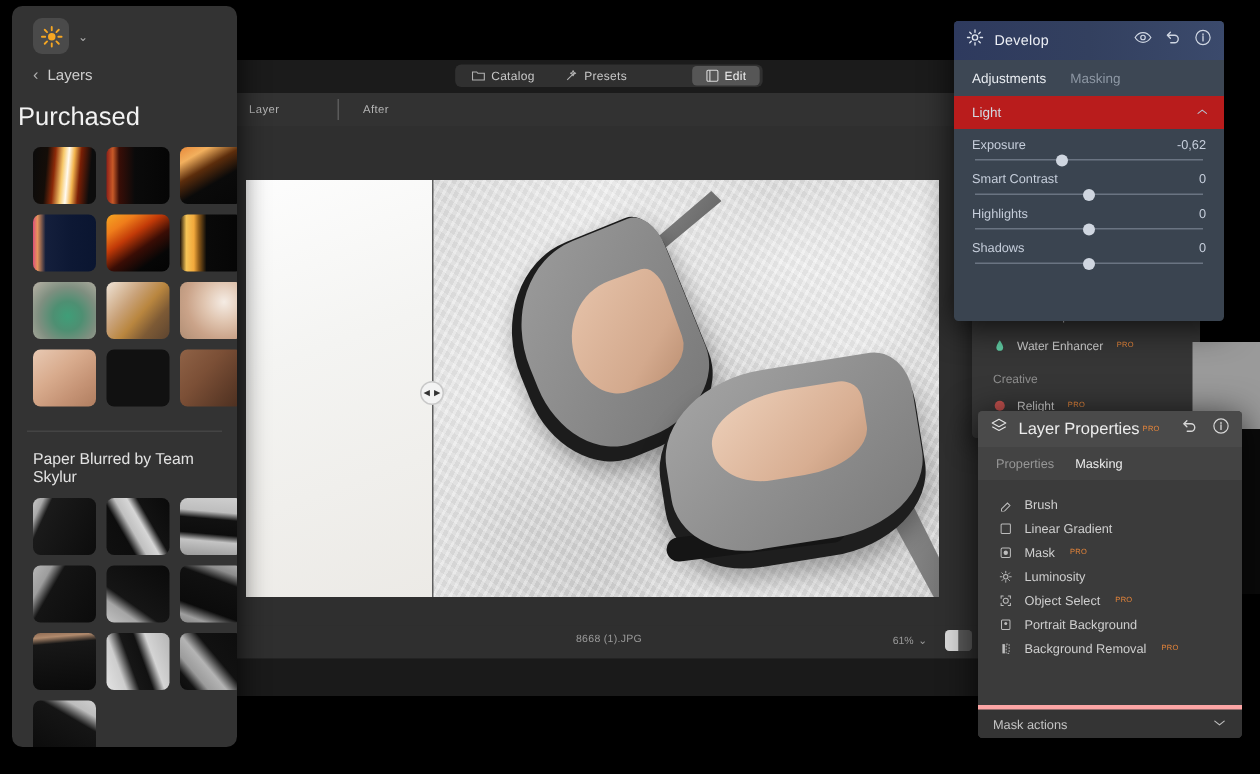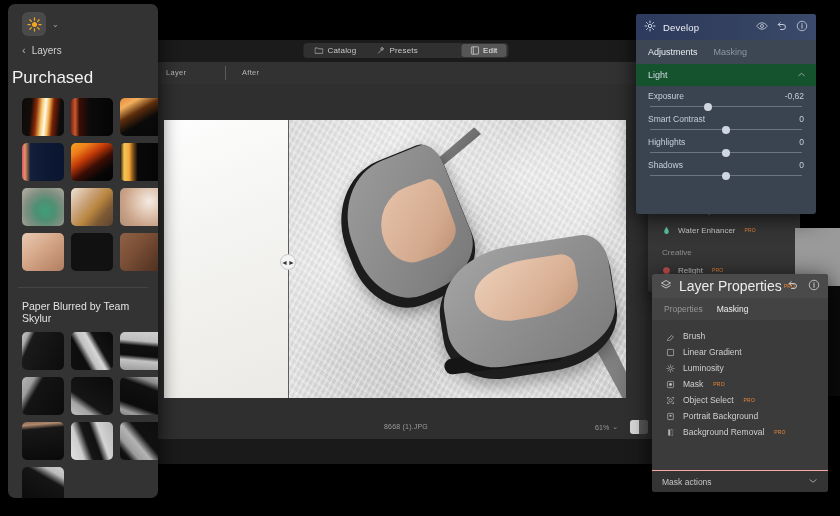--- a/index.html
+++ b/index.html
@@ -222,21 +222,21 @@
     display:flex; align-items:center; gap:8px;
   }
   .dev-tabs {
     height:24px; display:flex; align-items:center; gap:16px;
     padding:0 12px; background:#3d4754;
   }
   .dev-tab { font-size:9px; color:#8d97a4; cursor:pointer; }
   .dev-tab.active { color:#e9edf2; }
   .dev-section-head {
     height:22px; display:flex; align-items:center; justify-content:space-between;
-    padding:0 10px 0 12px; background:#14532d;
+    padding:0 10px 0 12px; background:#b91c1c;
     font-size:9px; color:#d2d9e2;
   }
   .slider-row { padding: 5px 12px 2px; }
   .slider-lbl {
     display:flex; justify-content:space-between; align-items:center;
     font-size:8.5px; color:#c6cedb; margin-bottom:5px;
   }
   .slider-lbl .val { color:#c6cedb; }
   .slider-track {
     position:relative; height:1px; background:#6a7482; margin: 0 2px;
@@ -268,40 +268,40 @@
   
   .layerprops {
     position:absolute; left:652px; top:274px; width:176px; height:218px;
     background:#3b3b3b; border-radius:3px;
     box-shadow: 0 5px 24px rgba(0,0,0,.8); overflow:hidden;
   }
   .lpp-head {
     position:relative; height:24px; background:#4a4a4a;
     display:flex; align-items:center; padding:0 8px;
   }
-  .lpp-title { font-size:14px; color:#ececec; margin-left:7px; }
+  .lpp-title { font-size:11px; color:#ececec; margin-left:7px; }
   .lpp-head-icons {
     position:absolute; right:8px; top:0; height:24px;
     display:flex; align-items:center; gap:9px;
   }
   .lpp-tabs {
     height:22px; display:flex; align-items:center; gap:14px;
     padding:0 12px; background:#434343;
   }
   .lpp-tab { font-size:8.5px; color:#979797; cursor:pointer; }
   .lpp-tab.active { color:#ededed; }
   .lpp-body { padding:8px 0 0; }
   .lpp-item {
     display:flex; align-items:center; gap:8px;
     height:16px; padding: 0 10px 0 14px;
     font-size:8.5px; color:#cfcfcf; cursor:pointer;
   }
   .lpp-foot {
     position:absolute; left:0; bottom:0; width:100%; height:22px;
-    background:#343434; border-top:1px solid #fca5a5;
+    background:#343434; border-top:3px solid #fca5a5;
     display:flex; align-items:center; justify-content:space-between;
     padding:0 10px; font-size:8.5px; color:#c4c4c4; cursor:pointer;
   }
 
   .gray-block {
     position:absolute; left:795px; top:228px; width:45px; height:58px;
     background:#9a9a9a;
   }
   .gray-edge {
     position:absolute; left:826px; top:286px; width:14px; height:110px;
@@ -592,34 +592,34 @@
           <span>Brush</span>
         </div>
         <div class="lpp-item">
           <svg width="9" height="9" viewBox="0 0 16 16">
             <rect x="2.5" y="2.5" width="11" height="11" rx="1" fill="none" stroke="#bdbdbd" stroke-width="1.2"></rect>
           </svg>
           <span>Linear Gradient</span>
         </div>
         <div class="lpp-item">
           <svg width="9" height="9" viewBox="0 0 16 16">
+            <rect x="2.5" y="2.5" width="11" height="11" rx="1.5" fill="none" stroke="#bdbdbd" stroke-width="1.2"></rect>
+            <circle cx="8" cy="8" r="2.6" fill="#bdbdbd"></circle>
+          </svg>
+          <span>Mask</span>
+          <span class="badge-pro">PRO</span>
+        </div>
+        <div class="lpp-item">
+          <svg width="9" height="9" viewBox="0 0 16 16">
             <circle cx="8" cy="8" r="2.6" fill="none" stroke="#bdbdbd" stroke-width="1.2"></circle>
             <g stroke="#bdbdbd" stroke-width="1.1" stroke-linecap="round">
               <path d="M8 1.5v2M8 12.5v2M1.5 8h2M12.5 8h2M3.4 3.4l1.4 1.4M11.2 11.2l1.4 1.4M12.6 3.4l-1.4 1.4M4.8 11.2l-1.4 1.4"></path>
             </g>
           </svg>
           <span>Luminosity</span>
-        </div>
-        <div class="lpp-item">
-          <svg width="9" height="9" viewBox="0 0 16 16">
-            <rect x="2.5" y="2.5" width="11" height="11" rx="1.5" fill="none" stroke="#bdbdbd" stroke-width="1.2"></rect>
-            <circle cx="8" cy="8" r="2.6" fill="#bdbdbd"></circle>
-          </svg>
-          <span>Mask</span>
-          <span class="badge-pro">PRO</span>
         </div>
         <div class="lpp-item">
           <svg width="9" height="9" viewBox="0 0 16 16">
             <circle cx="8" cy="8" r="3" fill="none" stroke="#bdbdbd" stroke-width="1.2"></circle>
             <path d="M2.5 5V2.5H5M11 2.5h2.5V5M13.5 11v2.5H11M5 13.5H2.5V11" fill="none" stroke="#bdbdbd" stroke-width="1.2" stroke-linecap="round"></path>
           </svg>
           <span>Object Select</span>
           <span class="badge-pro">PRO</span>
         </div>
         <div class="lpp-item">

